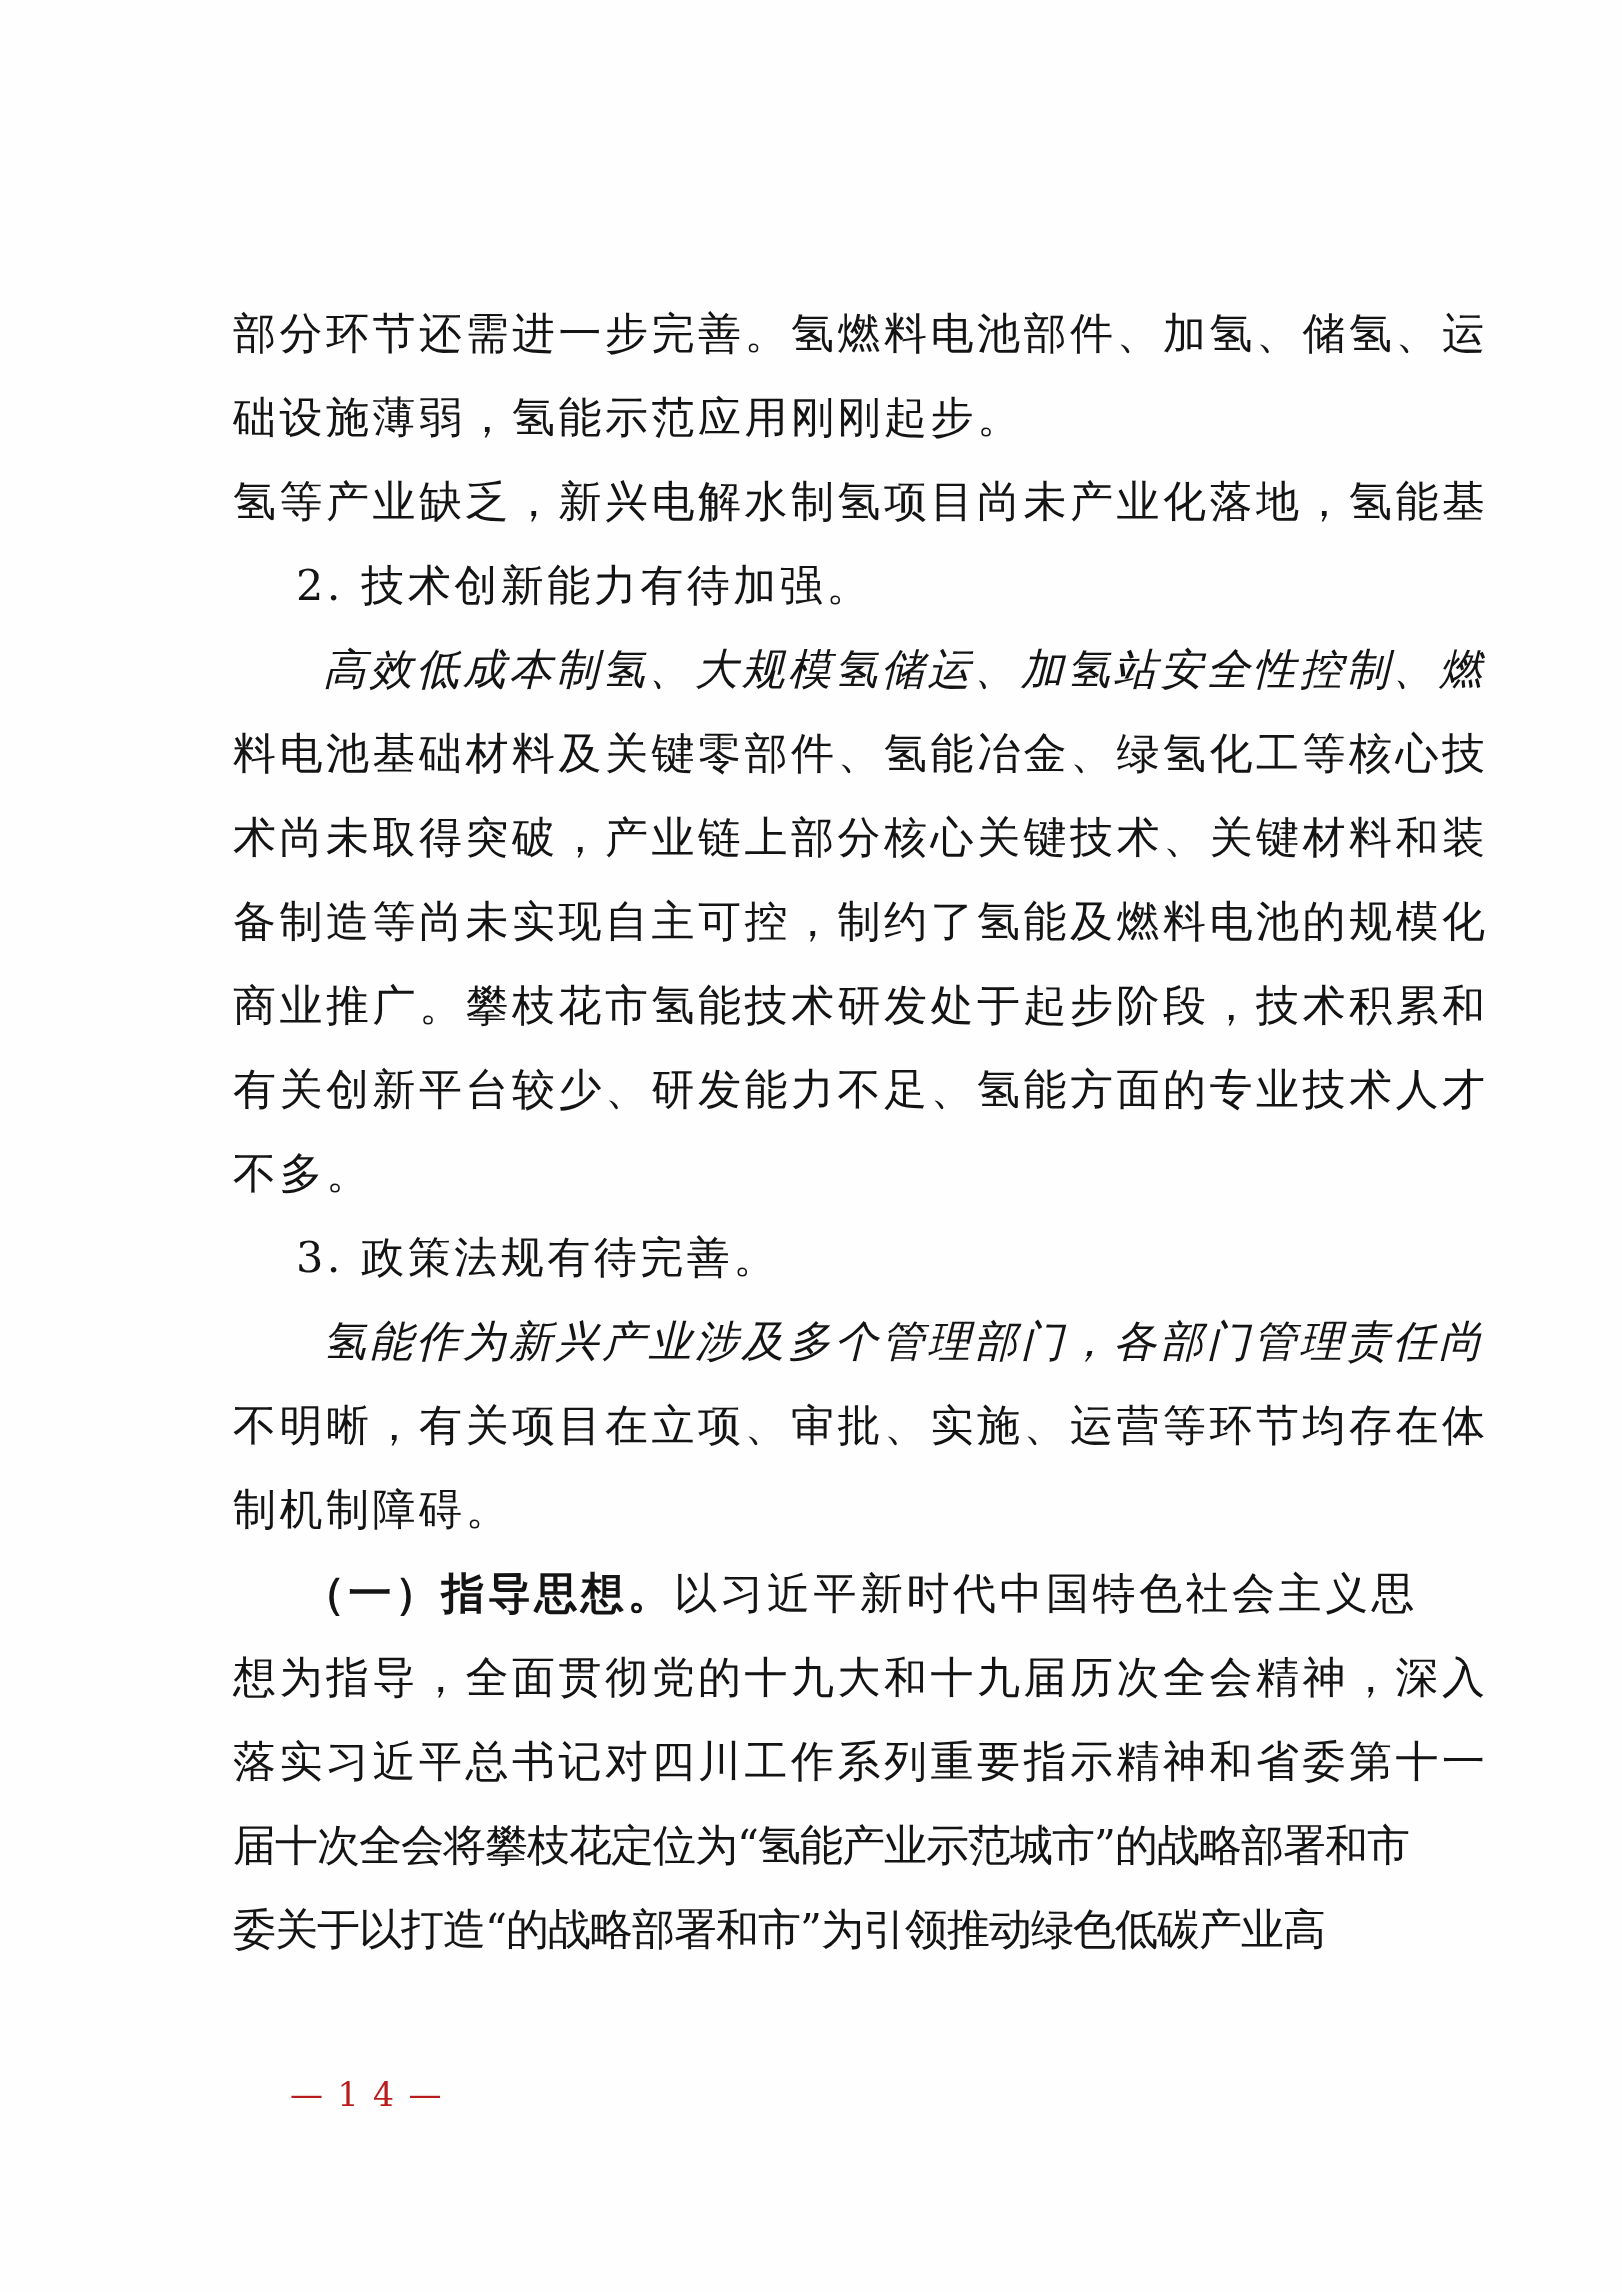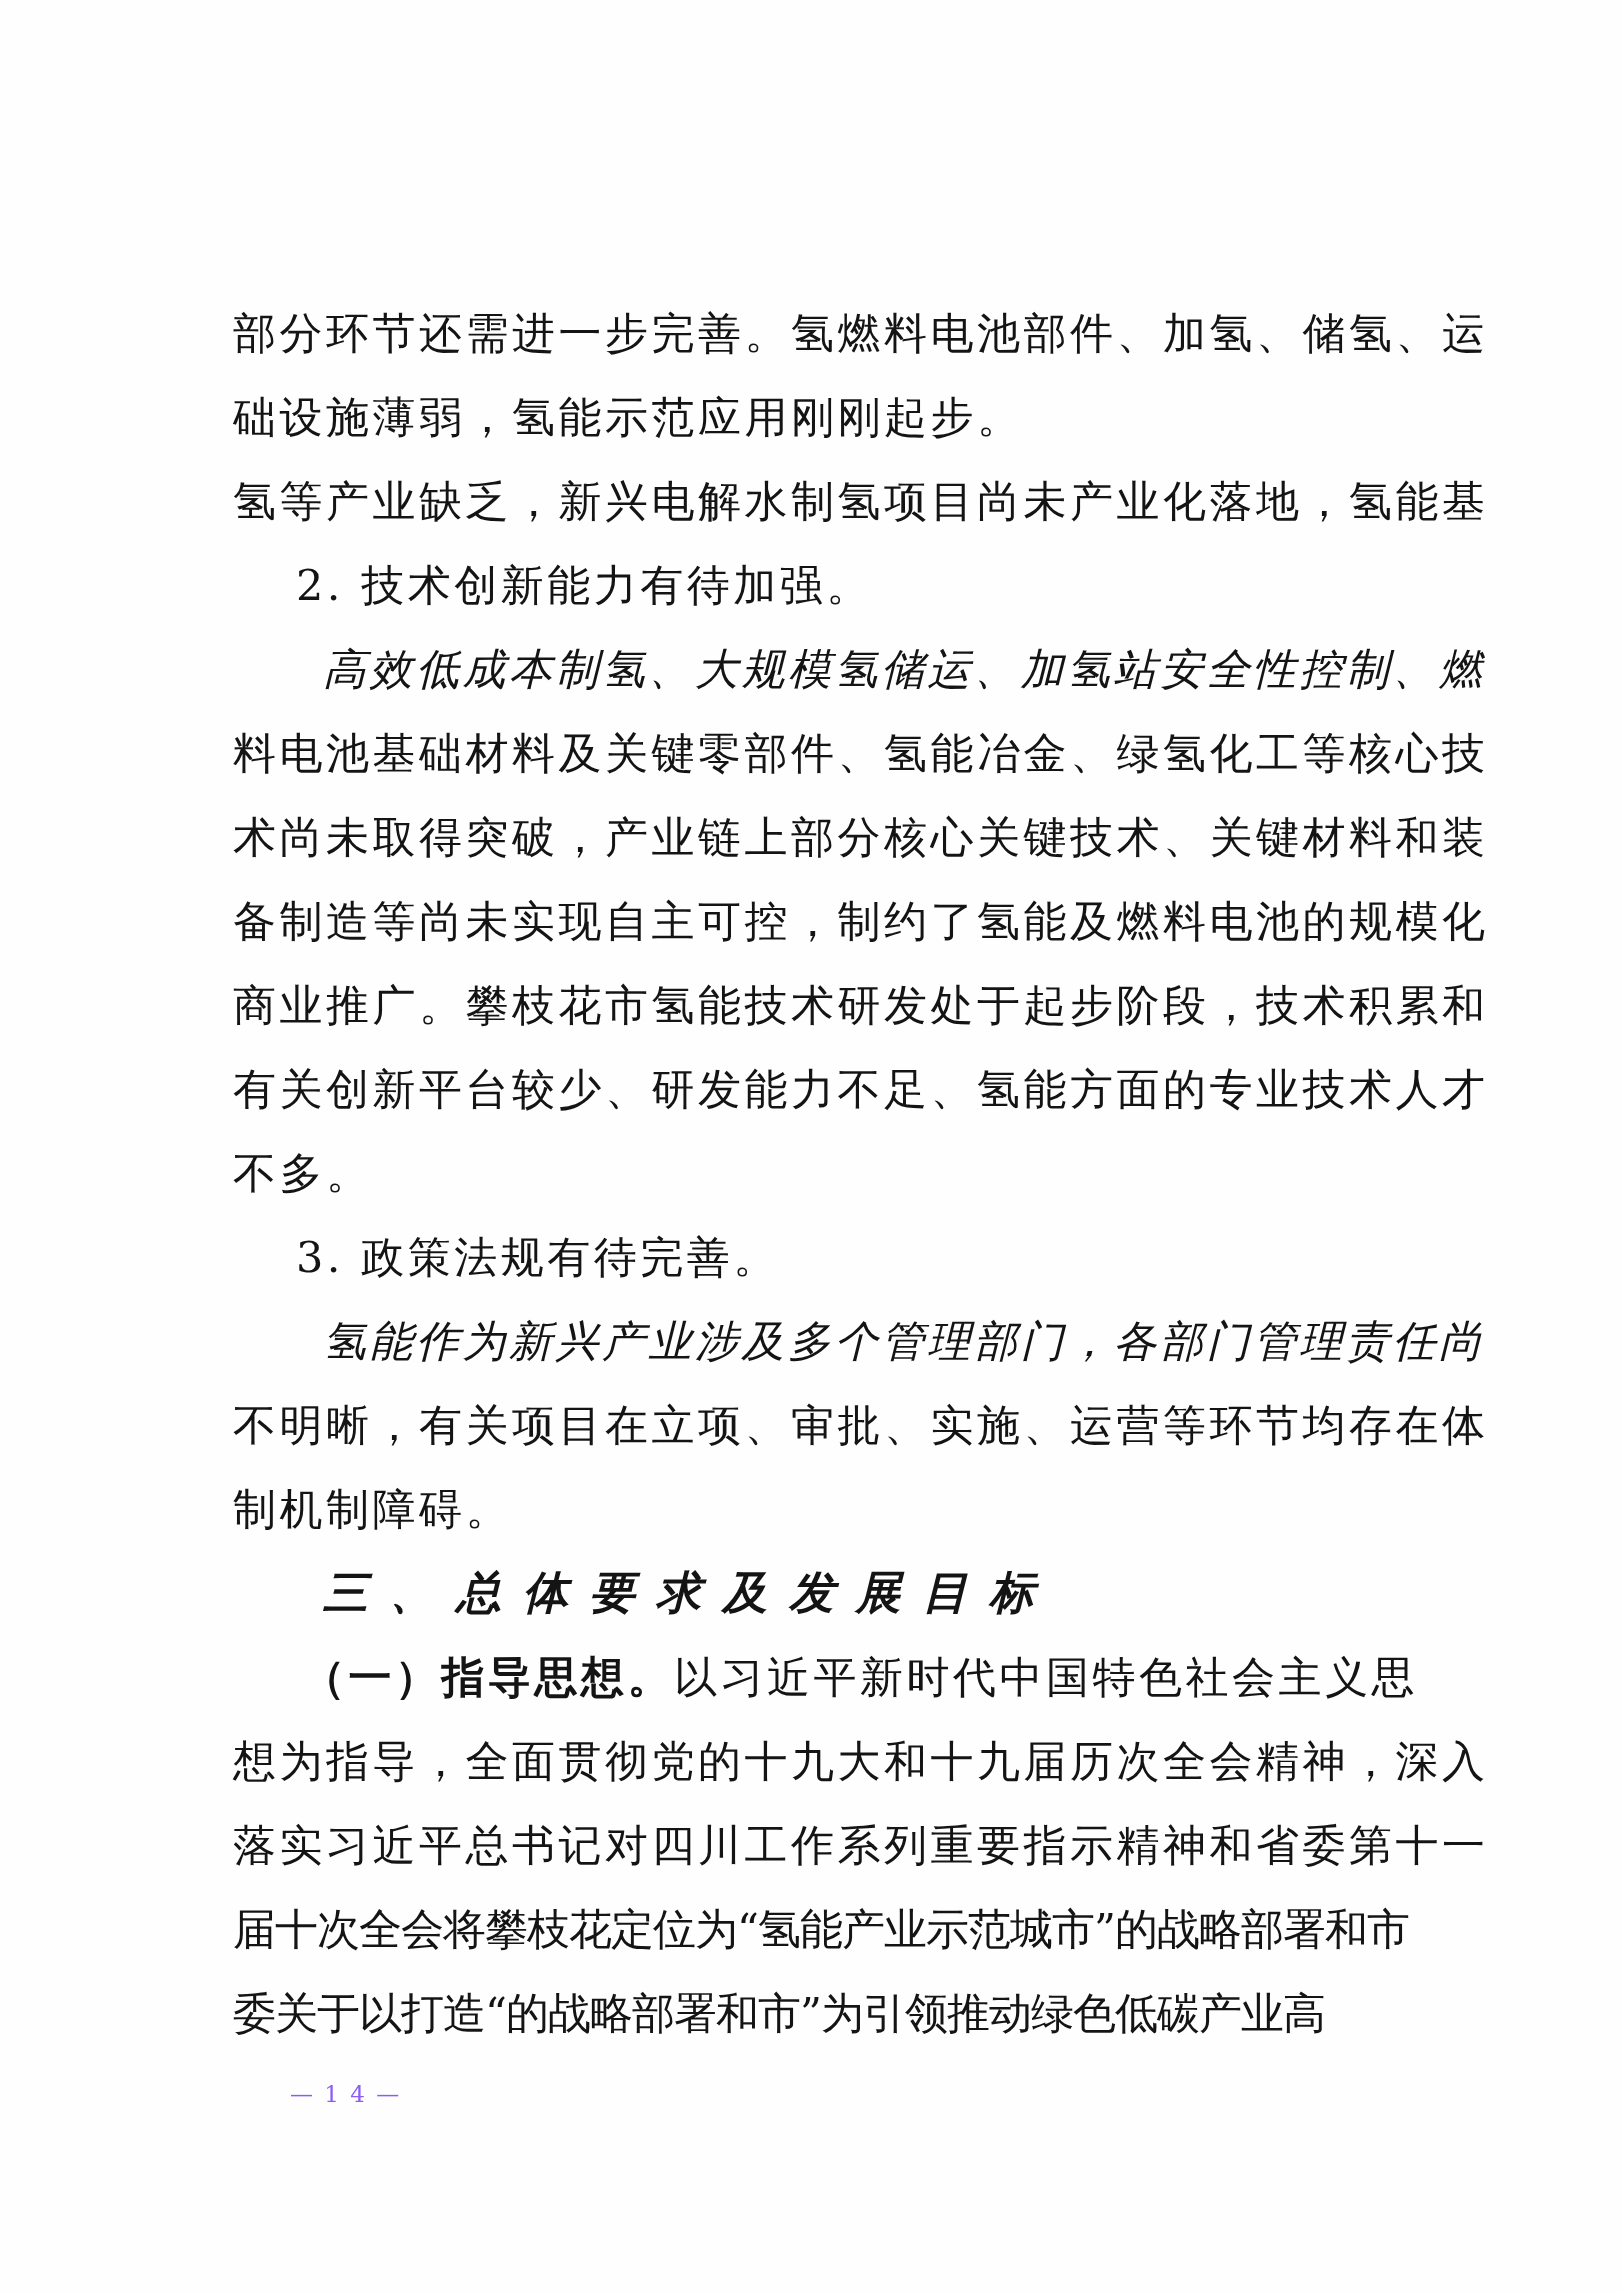--- a/index.html
+++ b/index.html
@@ -31,25 +31,25 @@
   .heading {
     font-family:"DejaVu Sans","Liberation Sans",sans-serif;
     font-weight:700;
     font-size:45px;
     letter-spacing:21.6px;
   }
   .lead { font-weight:700;font-family:Liberation Serif, serif; }
   .footer {
     position:absolute;
     left:290px; top:2078px;
-    font-size:23px;
+    font-size:33px;
     line-height:33px;
     letter-spacing:2px;
     font-family:"DejaVu Serif","Liberation Serif",serif;
-    color:#8b5cf6;
+    color:#b91c1c;
   }
 </style>
 </head>
 <body>
 
 <div class="page">
   <div class="content">
     <div class="line"><span>部分环节还需进一步完善。氢燃料电池部件、加氢、储氢、运</span></div>
     <div class="line"><span>础设施薄弱，氢能示范应用刚刚起步。</span></div>
     <div class="line"><span>氢等产业缺乏，新兴电解水制氢项目尚未产业化落地，氢能基</span></div>
@@ -58,21 +58,20 @@
     <div class="line"><span>料电池基础材料及关键零部件、氢能冶金、绿氢化工等核心技</span></div>
     <div class="line"><span>术尚未取得突破，产业链上部分核心关键技术、关键材料和装</span></div>
     <div class="line"><span>备制造等尚未实现自主可控，制约了氢能及燃料电池的规模化</span></div>
     <div class="line"><span>商业推广。攀枝花市氢能技术研发处于起步阶段，技术积累和</span></div>
     <div class="line"><span>有关创新平台较少、研发能力不足、氢能方面的专业技术人才</span></div>
     <div class="line"><span>不多。</span></div>
     <div class="line ind-num"><span>3. 政策法规有待完善。</span></div>
     <div class="line ind"><span>氢能作为新兴产业涉及多个管理部门，各部门管理责任尚</span></div>
     <div class="line"><span>不明晰，有关项目在立项、审批、实施、运营等环节均存在体</span></div>
     <div class="line"><span>制机制障碍。</span></div>
-    <div class="line heading ind"><span>三、总体要求及发展目标</span></div>
     <div class="line ind-par"><span class="lead">（一）指导思想。</span><span>以习近平新时代中国特色社会主义思</span></div>
     <div class="line"><span>想为指导，全面贯彻党的十九大和十九届历次全会精神，深入</span></div>
     <div class="line"><span>落实习近平总书记对四川工作系列重要指示精神和省委第十一</span></div>
     <div class="line tight"><span>届十次全会将攀枝花定位为“氢能产业示范城市”的战略部署和市</span></div>
     <div class="line tight"><span>委关于以打造“的战略部署和市”为引领推动绿色低碳产业高</span></div>
   </div>
 
   <div class="footer">— 1 4 —</div>
 </div>
 

